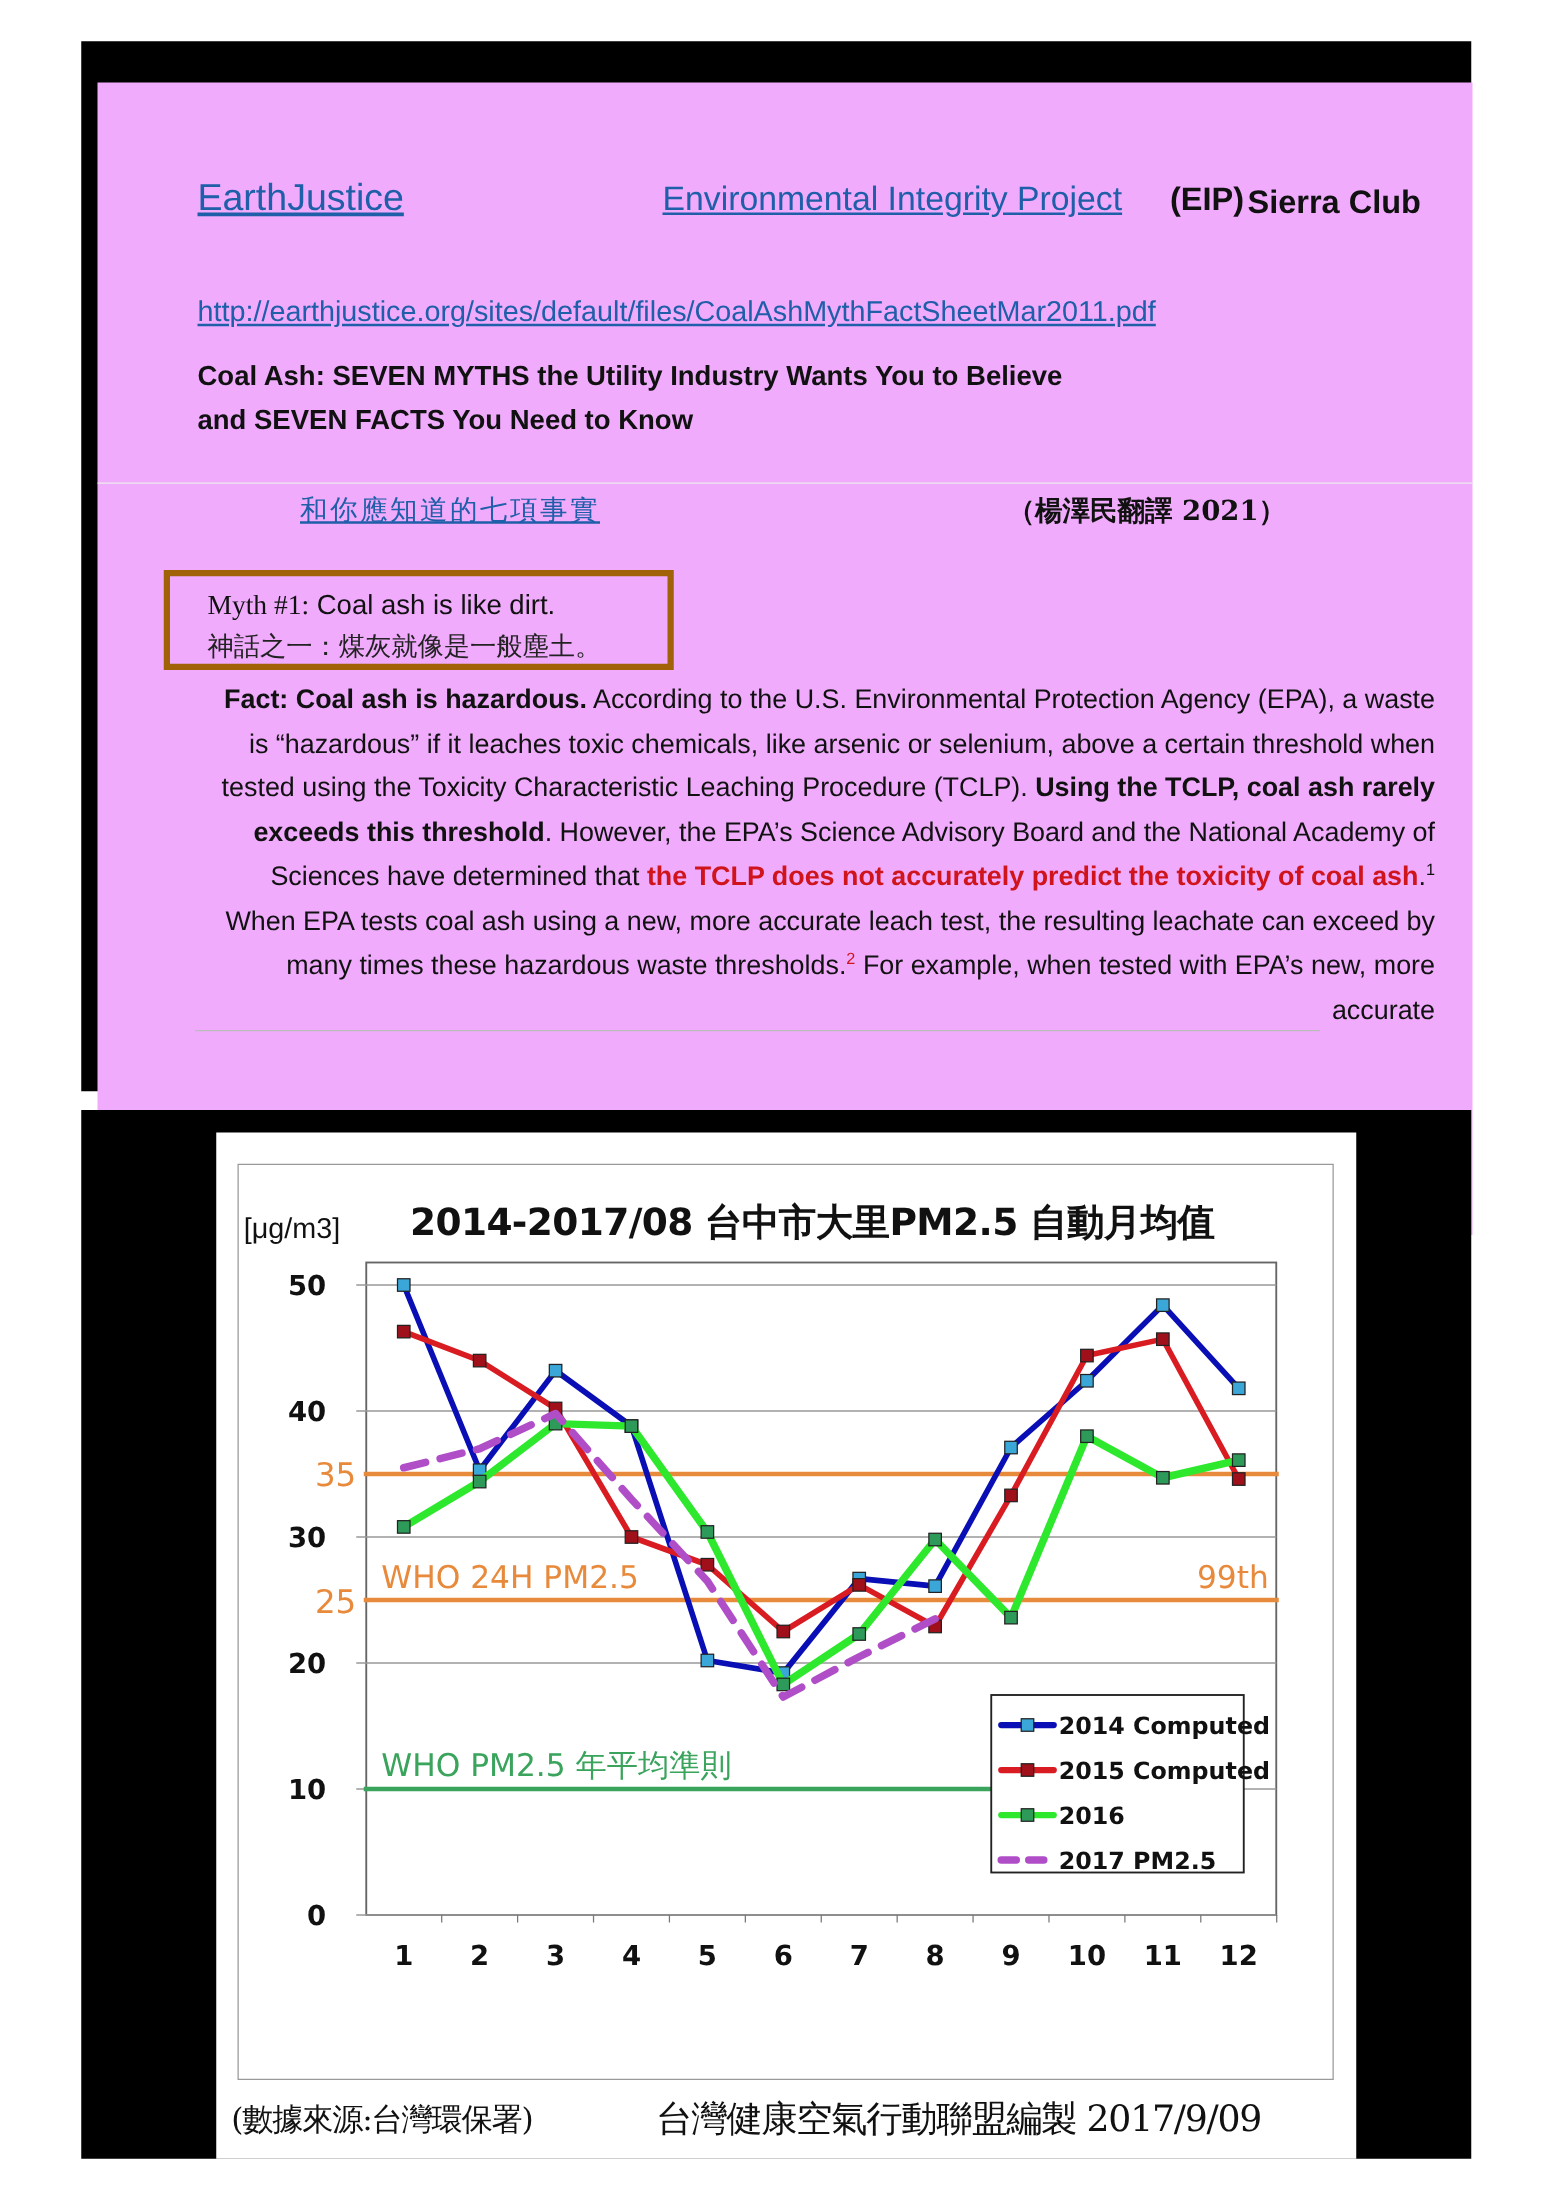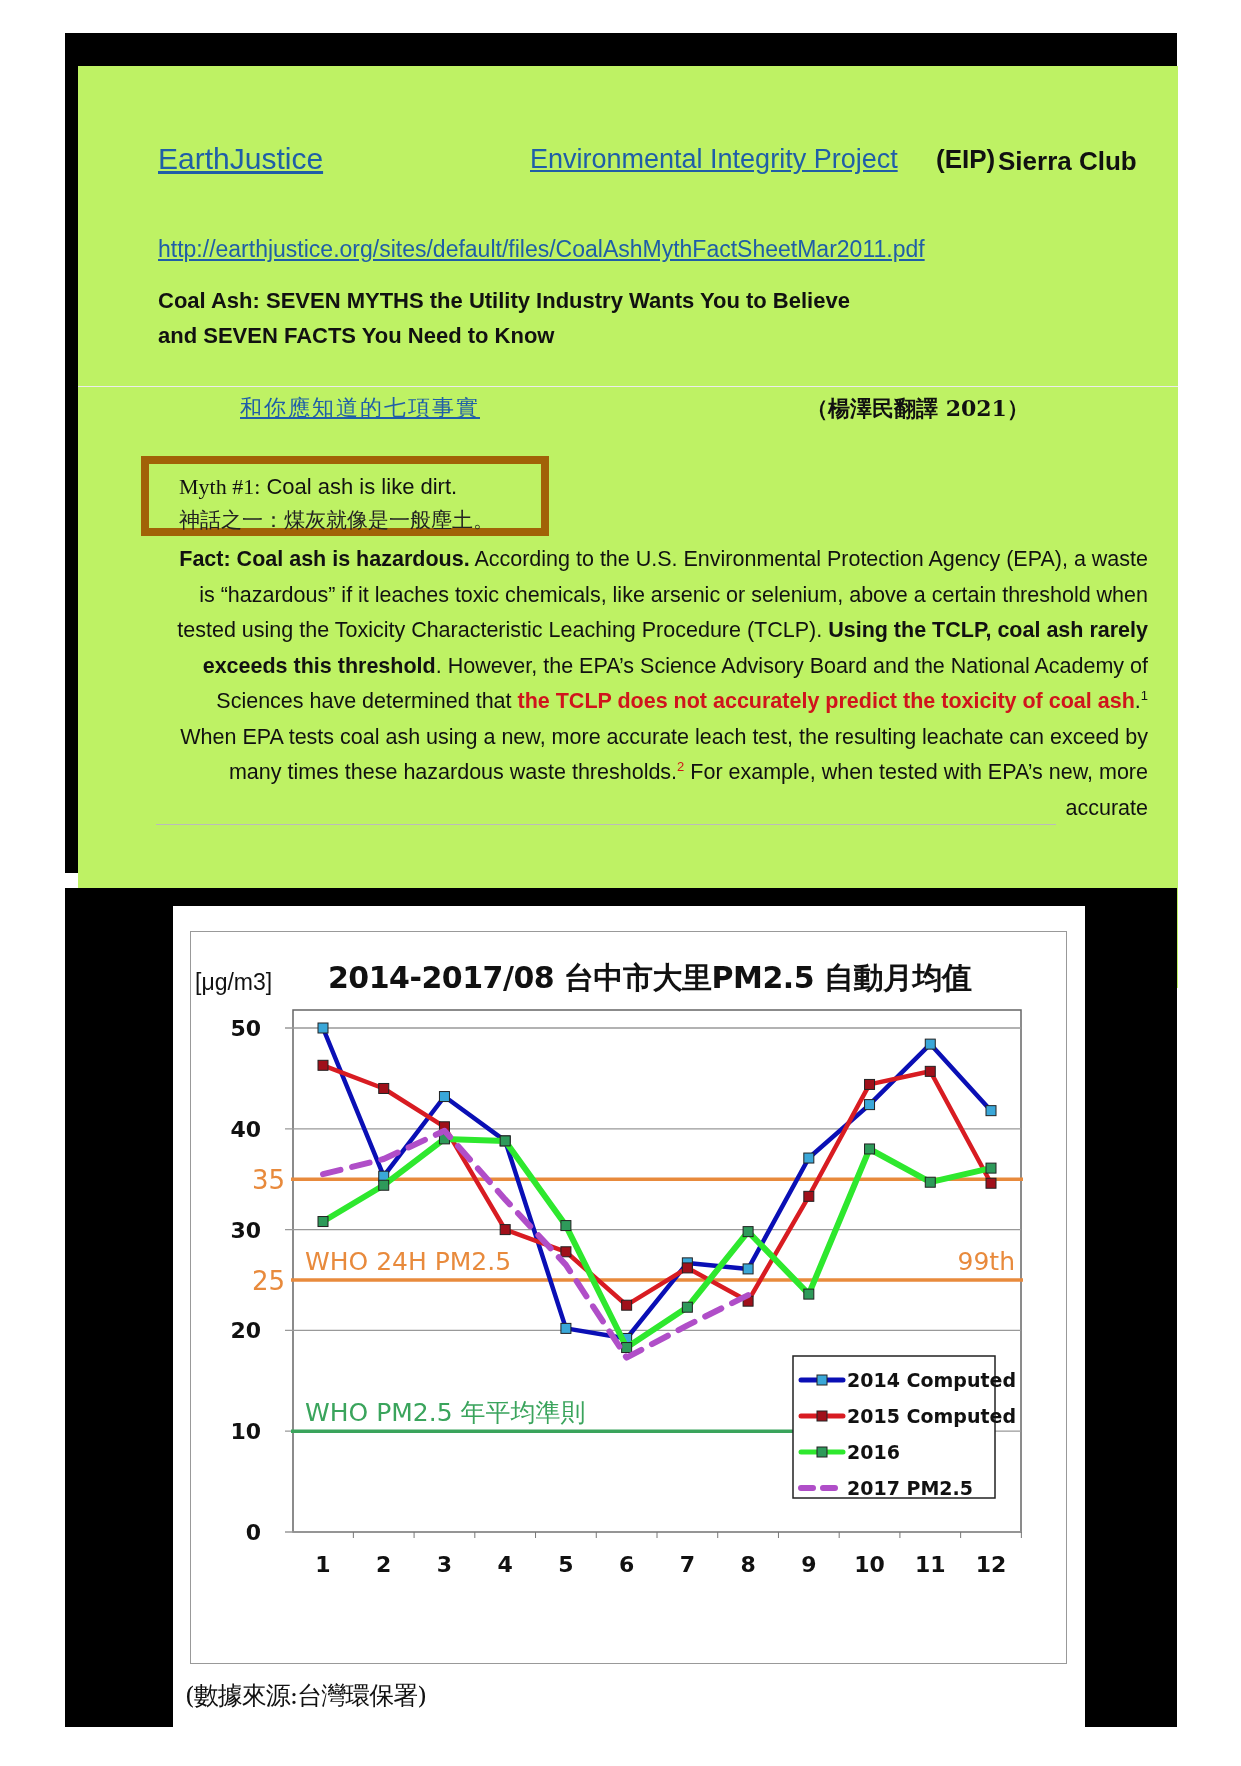--- a/index.html
+++ b/index.html
@@ -1,35 +1,35 @@
 <!DOCTYPE html>
 <html><head>
 <meta charset="utf-8">
 <style>
   html, body { margin: 0; padding: 0; background: #ffffff; }
   body { width: 1241px; height: 1766px; position: relative; overflow: hidden;
          font-family: "Liberation Sans", sans-serif; color: #111; }
 
   
   .top-panel { position: absolute; left: 65px; top: 33px; width: 1112px; height: 840px; background: #000; }
-  .top-page { position: absolute; left: 13px; top: 33px; width: 1100px; height: 922px; background: #bef264; }
+  .top-page { position: absolute; left: 13px; top: 33px; width: 1100px; height: 922px; background: #f0abfc; }
   .top-page .fold { position: absolute; left: 0; right: 0; top: 320px; height: 1px; background: #ececec; }
   .header-row { position: absolute; top: 76px; left: 80px; right: 20px; height: 40px; }
   .link { color: #1f5ea8; text-decoration: underline; }
   .earthjustice { position: absolute; left: 0; top: 0; font-size: 30px; }
   .eip { position: absolute; left: 372px; top: 2px; font-size: 27px; }
   .eip-abbr { position: absolute; left: 755px; top: 2px; font-size: 26px; font-weight: bold; color: #111; margin-left: 23px; }
   .sierra { position: absolute; left: 840px; top: 4px; font-size: 26px; font-weight: bold; color: #111; }
   .url { position: absolute; left: 80px; top: 170px; font-size: 23px; }
   .title1 { position: absolute; left: 80px; top: 222px; font-size: 22px; font-weight: bold; }
   .title2 { position: absolute; left: 80px; top: 257px; font-size: 22px; font-weight: bold; }
   .zh1 { position: absolute; left: 80px; top: 290px; font-size: 22px; font-family: "DejaVu Serif", serif; letter-spacing: 2px; }
   .zh2 { position: absolute; left: 162px; top: 327px; font-size: 22px; font-family: "DejaVu Serif", serif; letter-spacing: 2px; }
   .translator { position: absolute; left: 728px; top: 328px; font-size: 22px; font-family: "DejaVu Serif", serif; font-weight: bold; }
-  .myth-box { position: absolute; left: 63px; top: 390px; width: 408px; height: 80px; border: 8px solid #a16207; box-sizing: border-box; }
+  .myth-box { position: absolute; left: 53px; top: 390px; width: 408px; height: 80px; border: 5px solid #a16207; box-sizing: border-box; }
   .myth-en { position: absolute; left: 30px; top: 10px; font-size: 22px; font-family: "Liberation Sans", sans-serif; }
   .myth-en .serif { font-family: "Liberation Serif", serif; }
   .myth-zh { position: absolute; left: 30px; top: 42px; font-size: 21px; font-family: "DejaVu Serif", serif; color: #222; }
   .fact { position: absolute; left: 80px; top: 476px; width: 990px; font-size: 21.5px; line-height: 35.5px; color: #111; text-align: right; }
   .fact b { font-weight: bold; }
   .red { color: #d0141c; font-weight: bold; }
   .sup { font-size: 13px; vertical-align: super; line-height: 0; }
   .sup.r { color: #d0141c; }
   .fact-rule { position: absolute; left: 78px; top: 758px; width: 900px; height: 1px; background: #bbb; }
 
@@ -173,14 +173,15 @@
         <text x="674" y="517" font-family="DejaVu Sans, sans-serif" font-size="19" font-weight="bold" fill="#111">2015 Computed</text>
         <line x1="628" x2="670" y1="546" y2="546" stroke="#2ee82e" stroke-width="5" stroke-linecap="round"></line>
         <rect x="644" y="541" width="10" height="10" fill="#2e9a5a" stroke="#222" stroke-width="1"></rect>
         <text x="674" y="553" font-family="DejaVu Sans, sans-serif" font-size="19" font-weight="bold" fill="#111">2016</text>
         <line x1="628" x2="670" y1="582" y2="582" stroke="#b04ec8" stroke-width="6" stroke-linecap="round" stroke-dasharray="12 10"></line>
         <text x="674" y="589" font-family="DejaVu Sans, sans-serif" font-size="19" font-weight="bold" fill="#111">2017 PM2.5</text>
       </svg>
     <div class="unit-label">[μg/m3]</div>
     <div class="chart-title"><span>2014-2017/08 </span><span class="thin">台中市大里</span><span>PM2.5 </span><span class="thin">自動月均值</span></div>
     <div class="source">(數據來源:台灣環保署)</div>
+    <div class="credit">台灣健康空氣行動聯盟編製 2017/9/09</div>
   </div>
 </div>
 
 </body></html>

